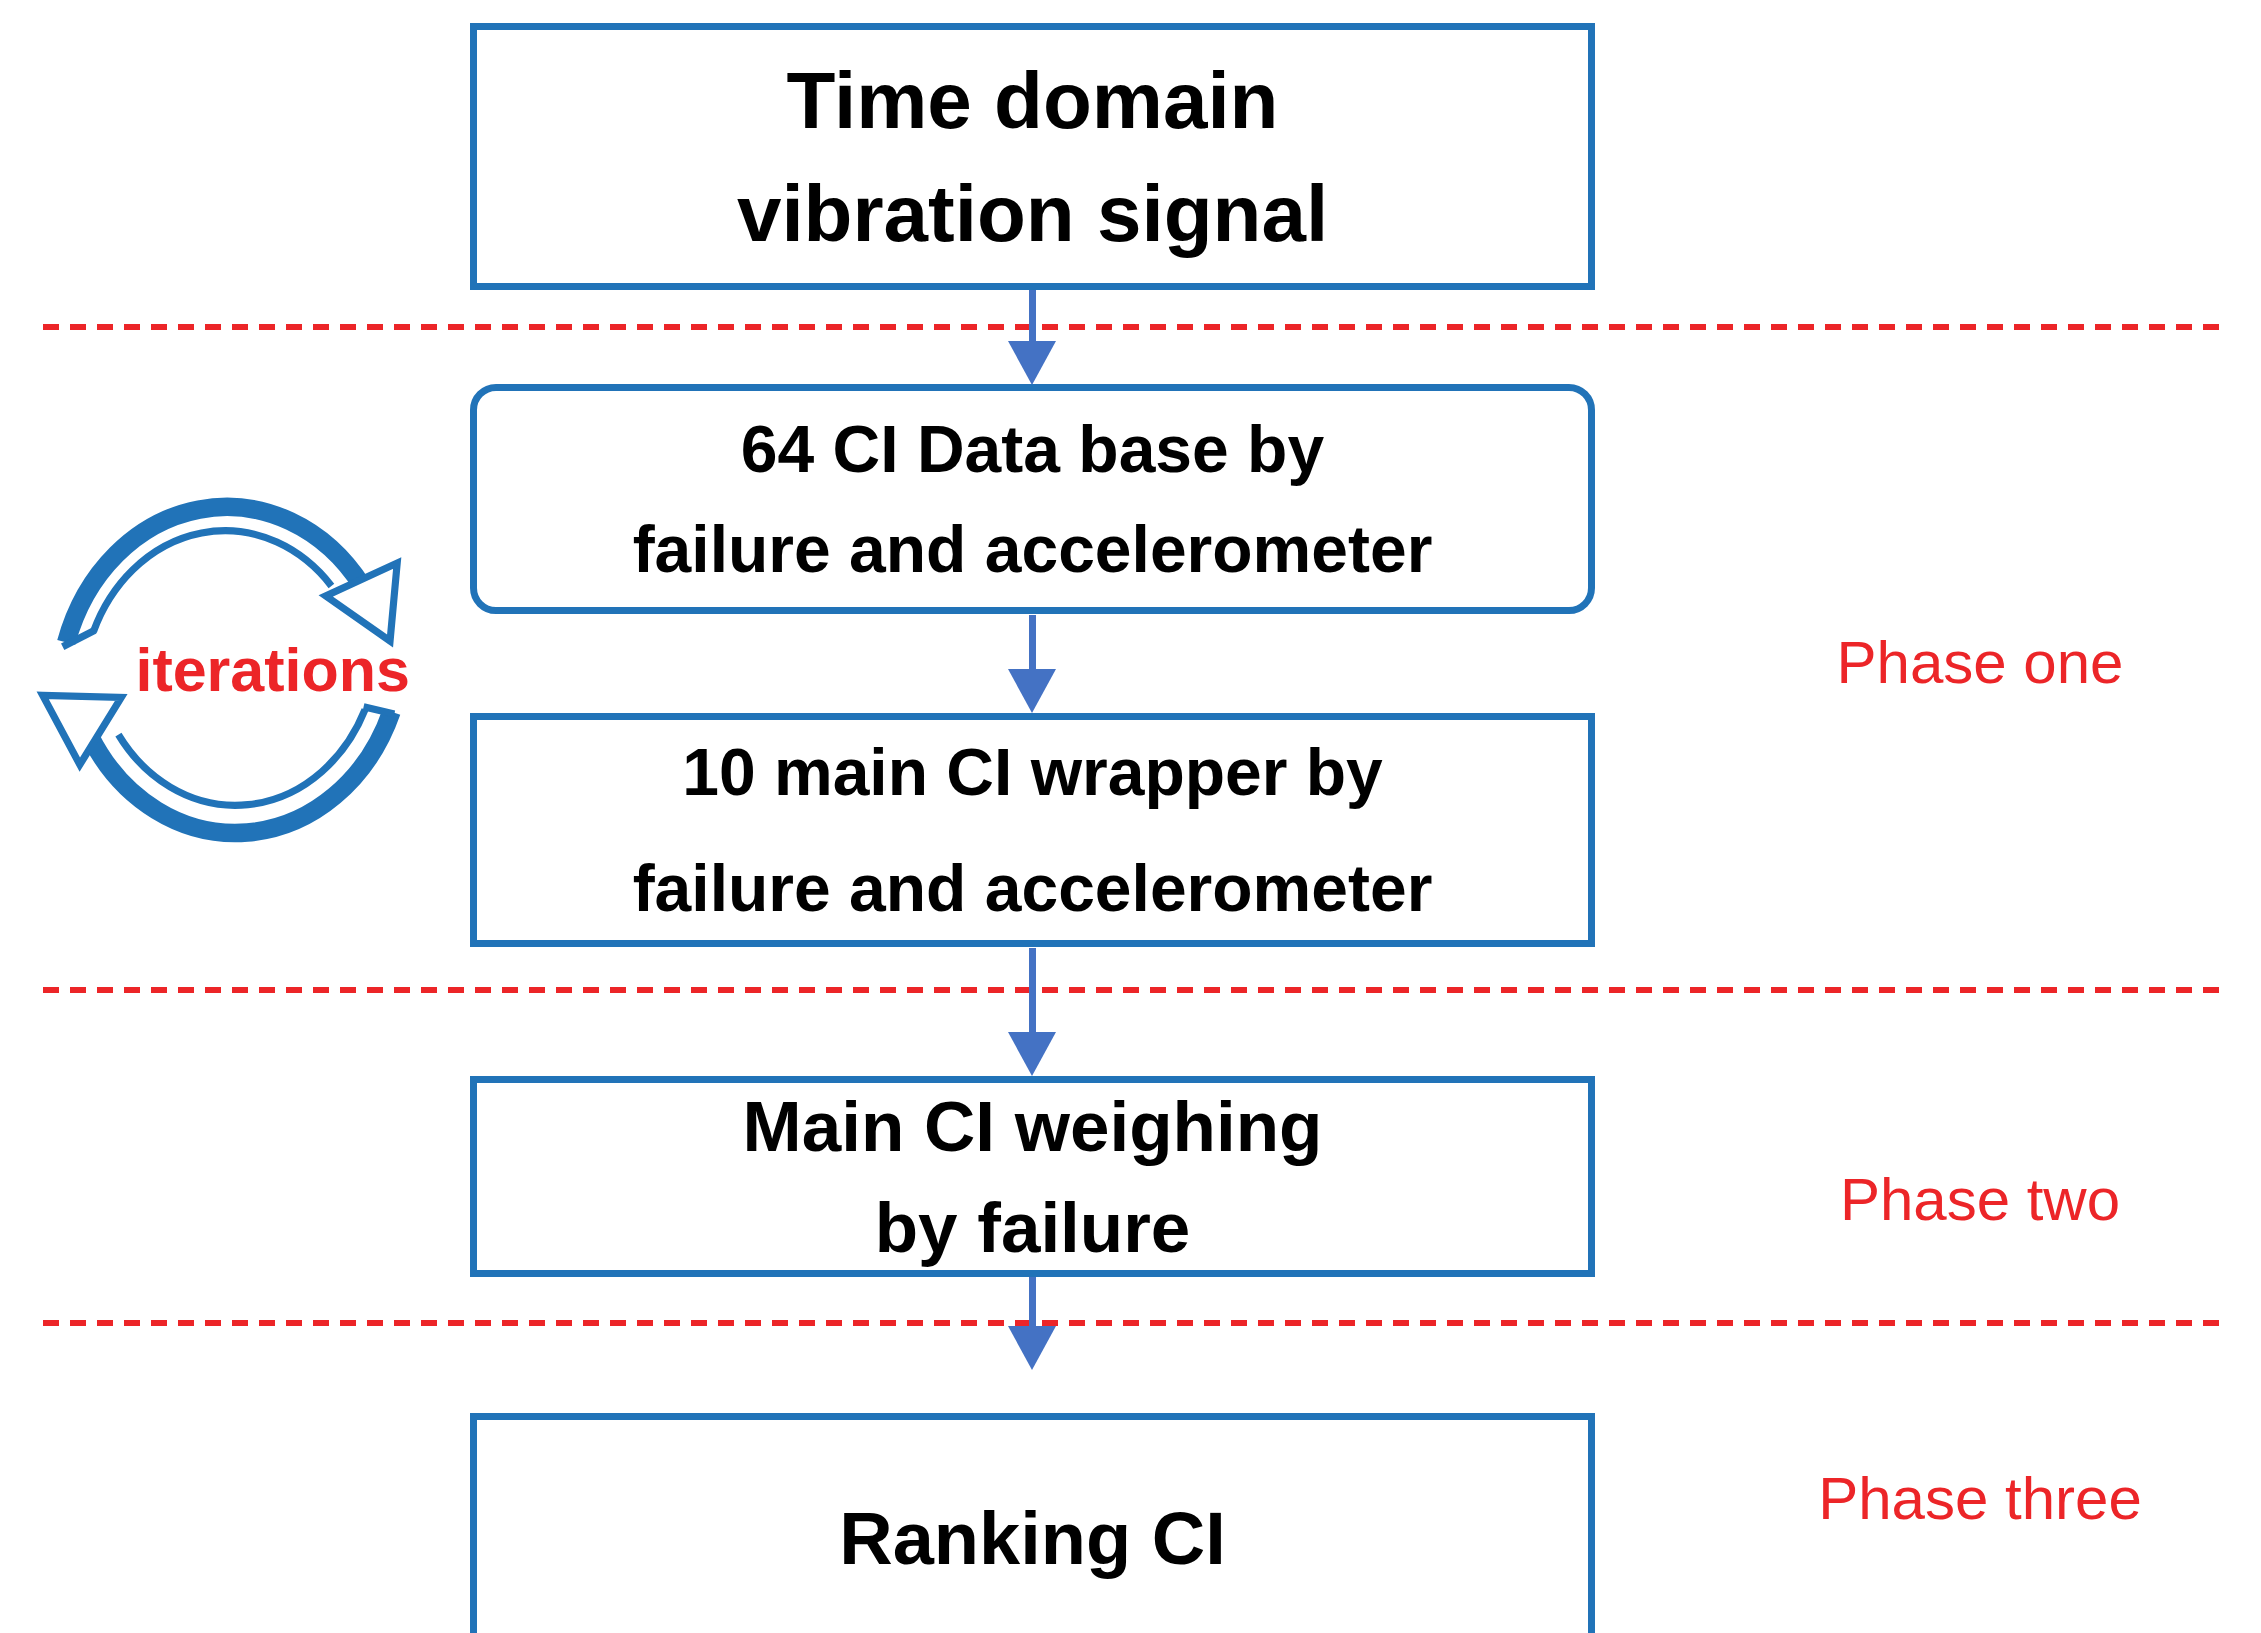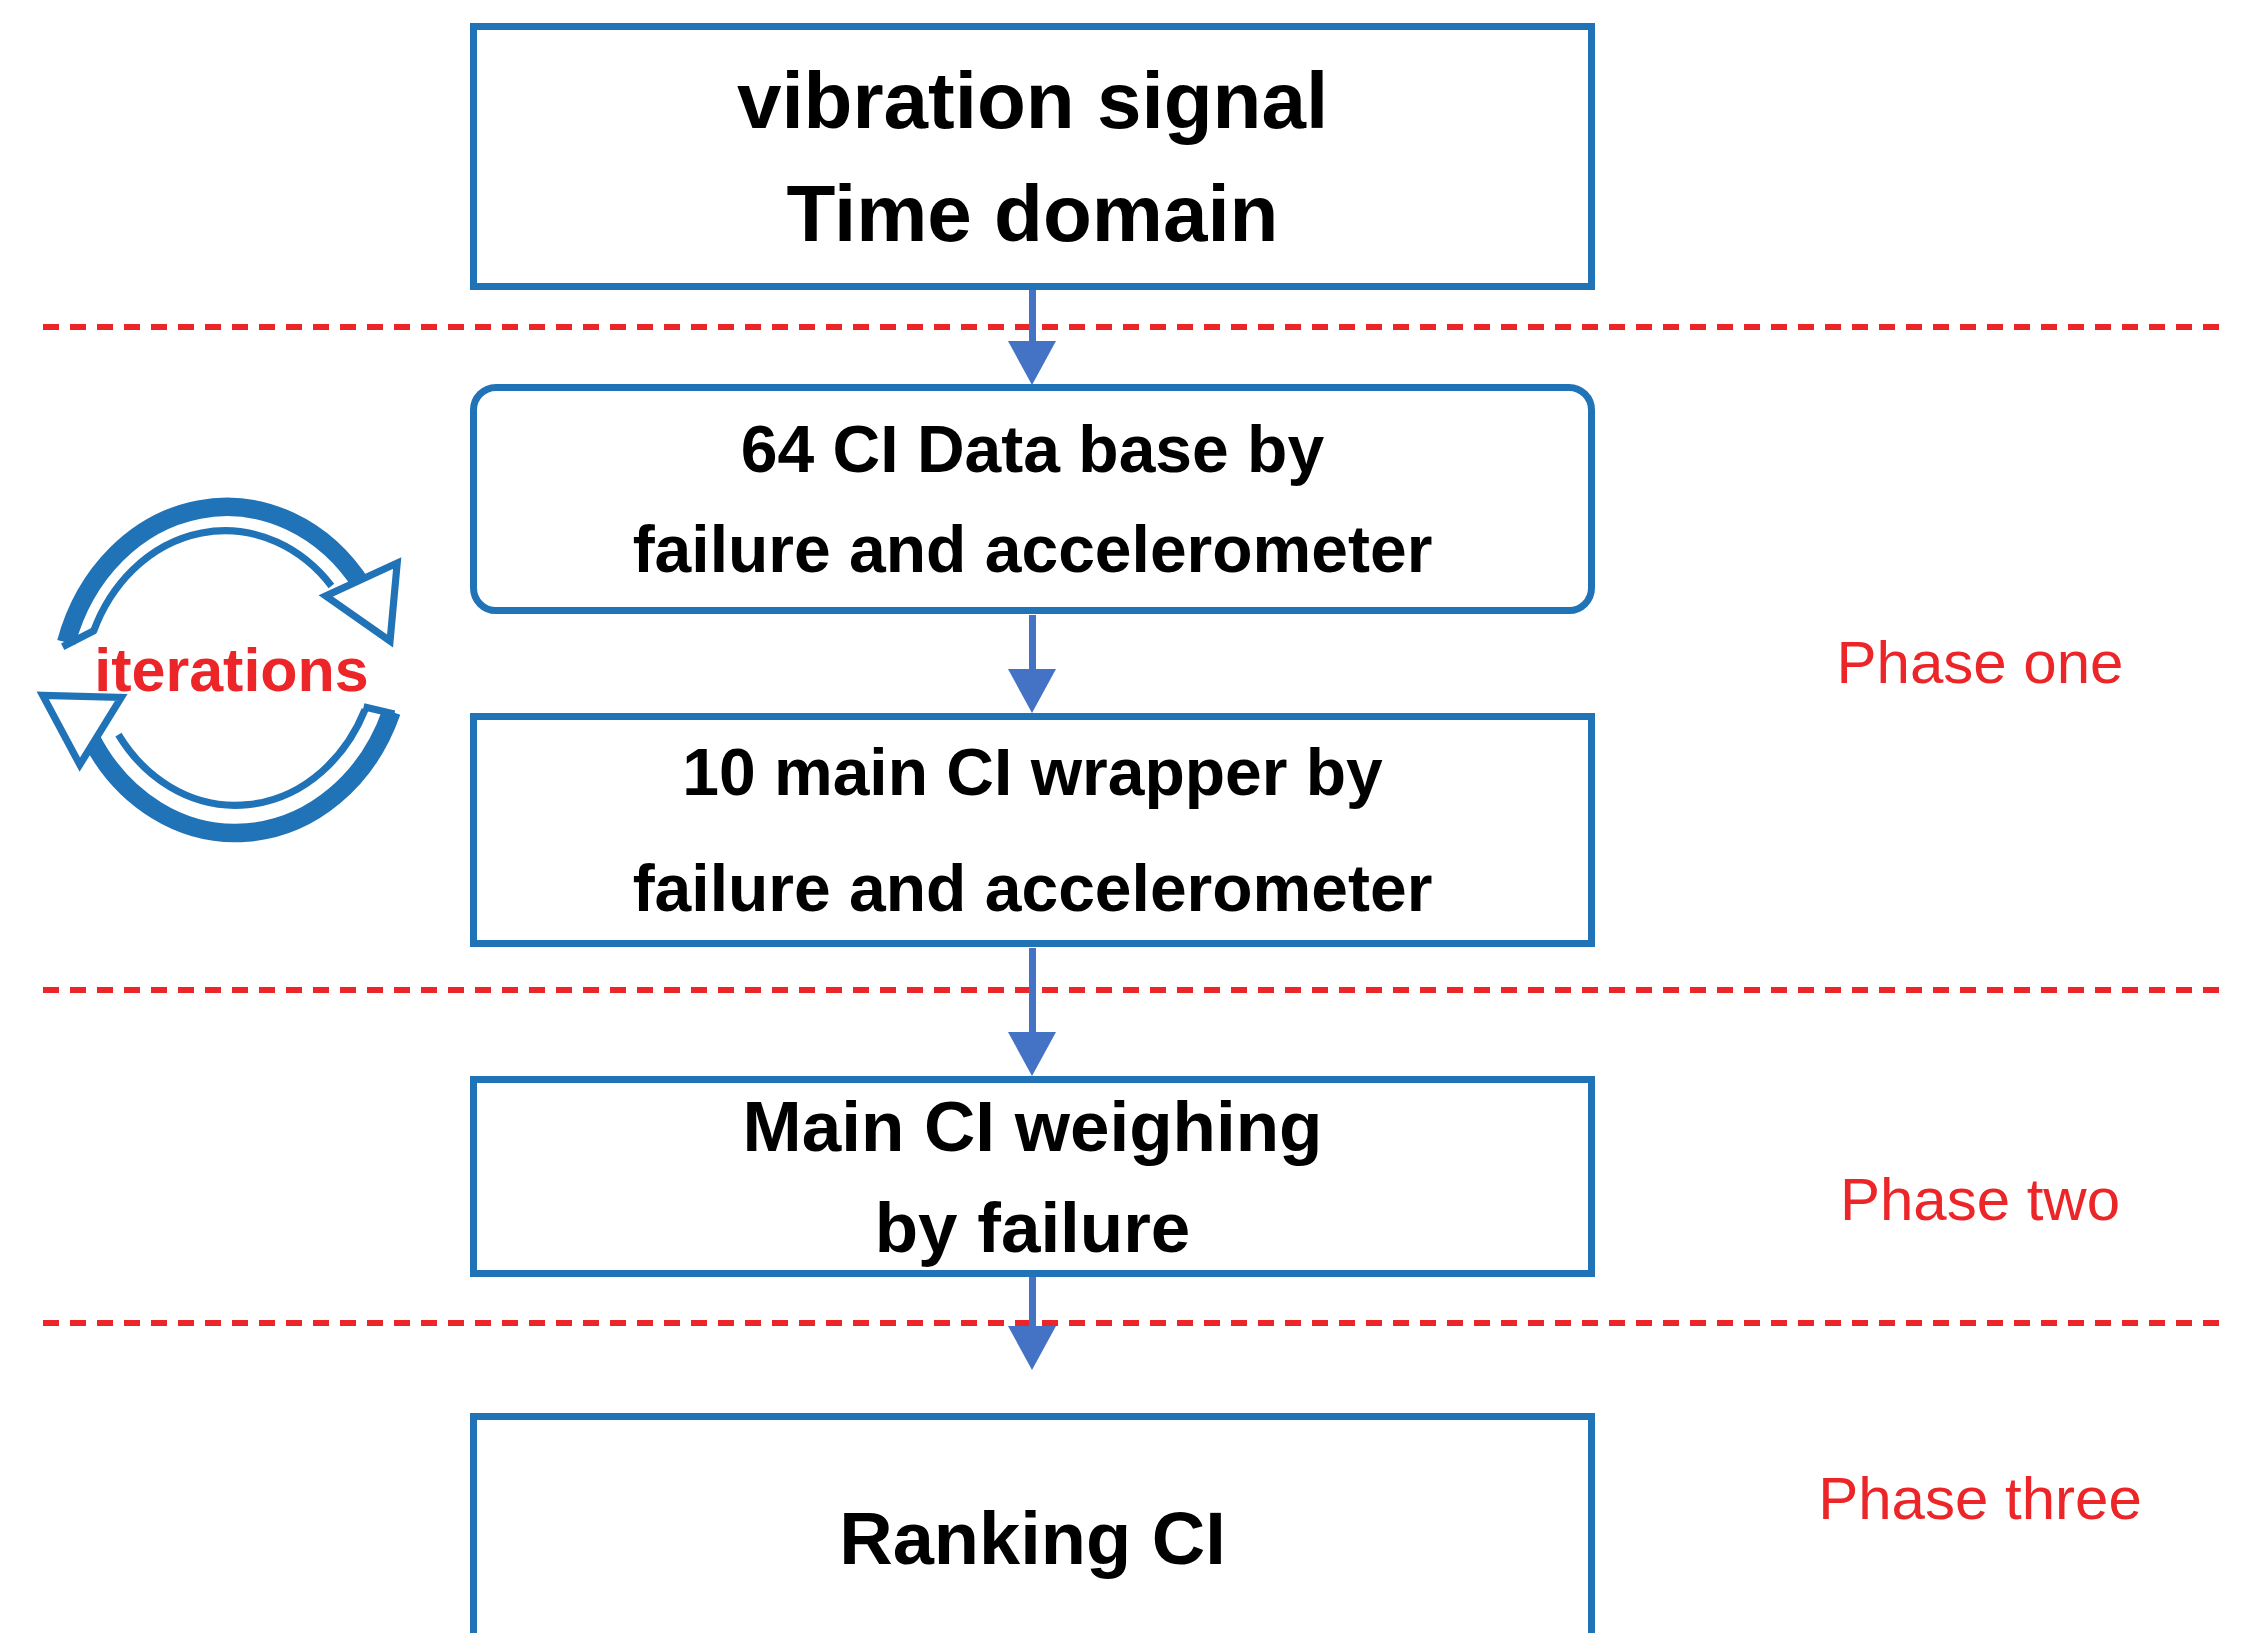--- a/index.html
+++ b/index.html
@@ -56,21 +56,21 @@
   #arrow-2{top:615px;height:99px;}
   #arrow-2 .stem{height:56px;} #arrow-2 .head{top:54px;}
   #arrow-3{top:948px;height:129px;}
   #arrow-3 .stem{height:86px;} #arrow-3 .head{top:84px;}
   #arrow-4{top:1277px;height:94px;}
   #arrow-4 .stem{height:51px;} #arrow-4 .head{top:49px;}
   
   #cycle-svg{position:absolute;left:21.4px;top:468px;width:415px;height:386px;}
   #iterations-label{
     position:absolute;left:53px;top:633px;width:357px;
-    text-align:center;
+    text-align:right;
     color:var(--red,#EC2528);
     font-size:61px;font-weight:bold;line-height:75px;
   }
   
   .phase-label{
     position:absolute;left:1744px;width:472px;
     text-align:center;
     color:var(--red,#EC2528);
     font-size:60px;font-weight:400;line-height:94px;
   }
@@ -81,22 +81,22 @@
 </head>
 <body>
 
 <div id="canvas">
 
   <div class="dash-line" id="dash-1"></div>
   <div class="dash-line" id="dash-2"></div>
   <div class="dash-line" id="dash-3"></div>
 
   <div class="flow-box" id="box-1">
+    <span class="bline">Time domain</span>
     <span class="bline">vibration signal</span>
-    <span class="bline">Time domain</span>
   </div>
   <div class="flow-box" id="box-2">
     <span class="bline">64 CI Data base by</span>
     <span class="bline">failure and accelerometer</span>
   </div>
   <div class="flow-box" id="box-3">
     <span class="bline">10 main CI wrapper by</span>
     <span class="bline">failure and accelerometer</span>
   </div>
   <div class="flow-box" id="box-4">

